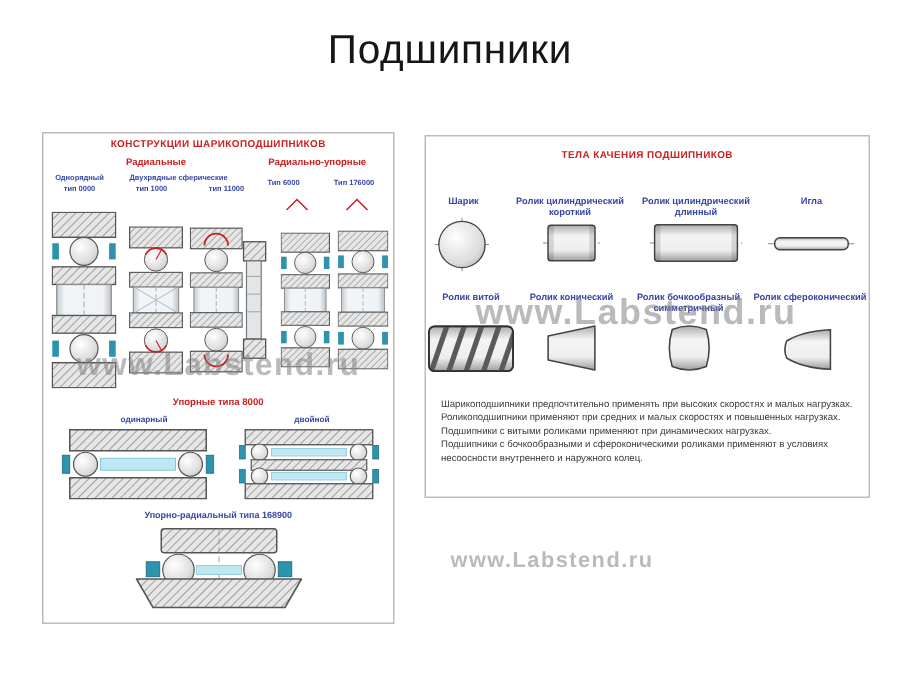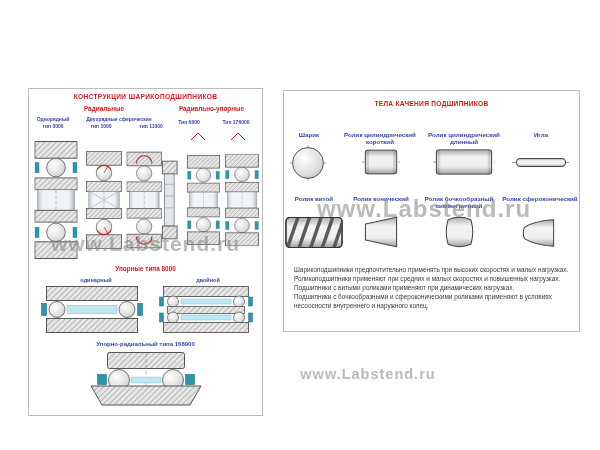--- a/index.html
+++ b/index.html
@@ -87,20 +87,21 @@
         <rect x="0.5" y="27" width="4" height="9" fill="#2e93ad" stroke="#1f6f85" stroke-width="0.5"></rect>
         <rect x="89.5" y="27" width="4" height="9" fill="#2e93ad" stroke="#1f6f85" stroke-width="0.5"></rect>
         <rect x="22" y="29" width="50" height="5" fill="#bfe7f1" stroke="#7fc3d6" stroke-width="0.5"></rect>
         <circle cx="14" cy="31.5" r="5.5" fill="url(#ballg)" stroke="#555" stroke-width="0.7"></circle>
         <circle cx="80" cy="31.5" r="5.5" fill="url(#ballg)" stroke="#555" stroke-width="0.7"></circle>
         <rect x="4.5" y="36.5" width="85" height="10" fill="url(#hatch)" stroke="#555" stroke-width="0.9"></rect>
       </symbol>
     </defs>
   </svg>
 
+  <div class="abs ctr page-title">Подшипники</div>
 
   <div class="abs panel left-panel">
     <div class="abs ctr red-head f66" style="top:4px;left:0;width:233px">КОНСТРУКЦИИ ШАРИКОПОДШИПНИКОВ</div>
 
     <div class="abs ctr red-head f64" style="top:16px;left:30px;width:90px">Радиальные</div>
     <div class="abs ctr red-head f64" style="top:16px;left:135px;width:95px">Радиально-упорные</div>
 
     <div class="abs ctr blue-lbl f50" style="top:27px;left:0;width:48px">Однорядный</div>
     <div class="abs ctr blue-lbl f50" style="top:34px;left:0;width:48px">тип 0000</div>
     <div class="abs ctr blue-lbl f50" style="top:27px;left:42px;width:96px">Двухрядные сферические</div>

